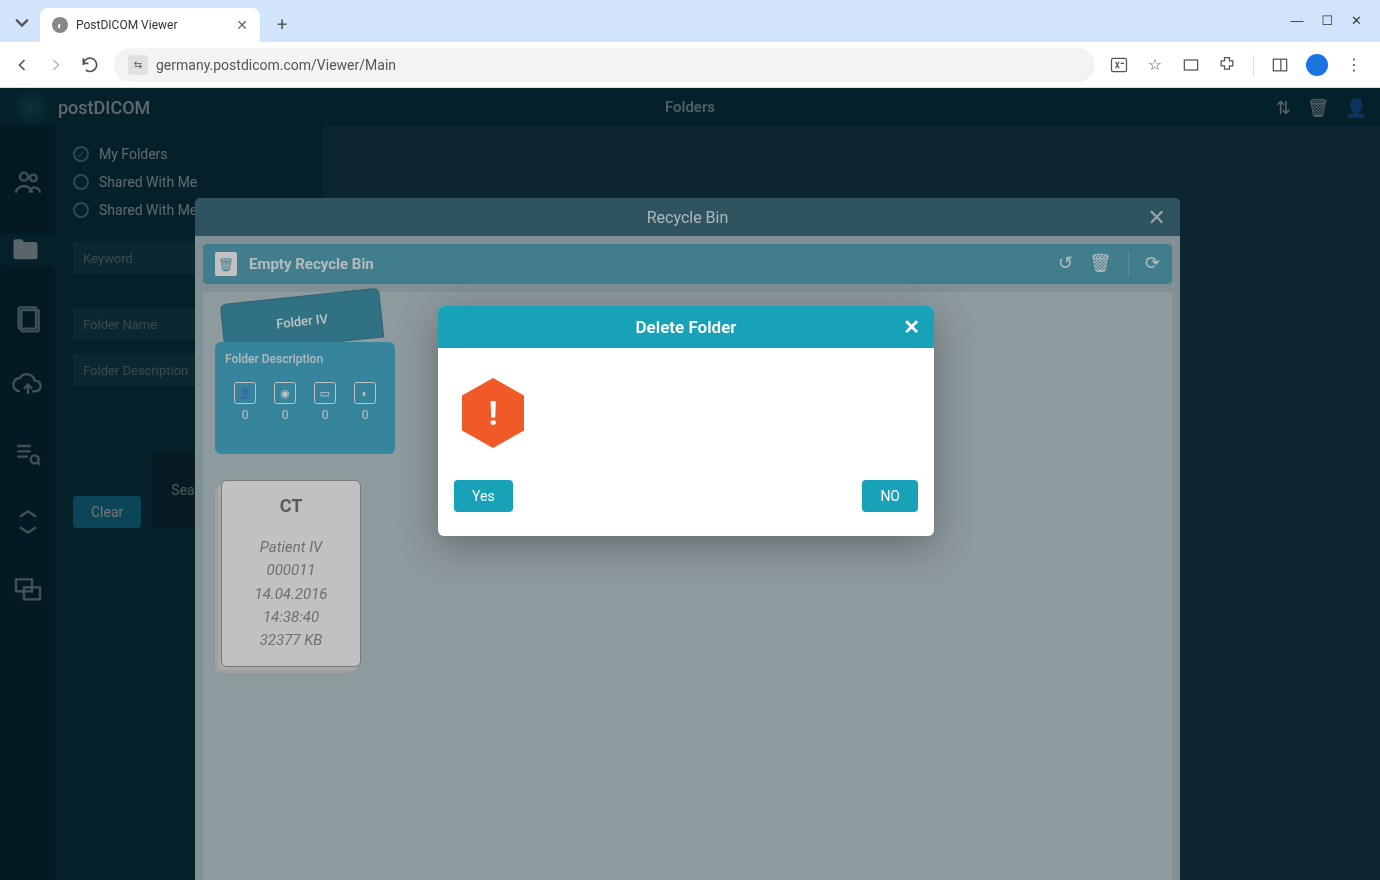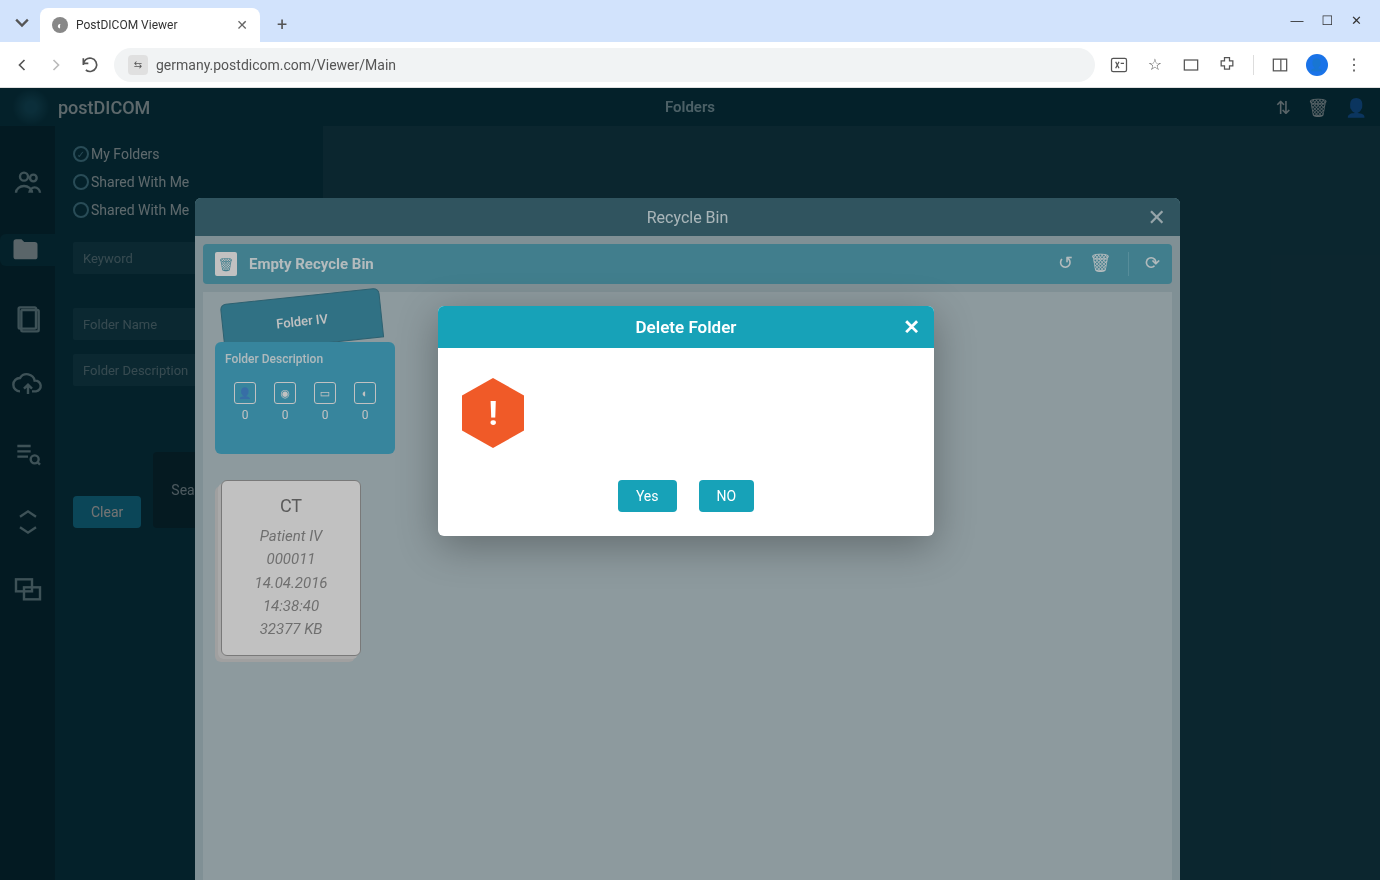--- a/index.html
+++ b/index.html
@@ -41,21 +41,21 @@
 .toolbar2 span { color: #c8e0e8; font-size: 20px; }
 
 
 .left-nav { position: absolute; left: 0; top: 38px; width: 55px; height: 754px; background: #073b4c; display: flex; flex-direction: column; align-items: center; padding-top: 40px; gap: 36px; }
 .left-nav .nav-item { width: 36px; height: 32px; color: #8ab5c2; display: flex; align-items: center; justify-content: center; }
 .left-nav .nav-item.active { background: #0a4a5e; border-radius: 6px 0 0 6px; width: 55px; justify-content: center; padding-right:4px;}
 
 
 .side-panel { position: absolute; left: 55px; top: 38px; width: 268px; height: 754px; background: #0a4a5e; padding: 20px 18px; }
 .radio-group { display: flex; flex-direction: column; gap: 12px; margin-bottom: 24px; }
-.radio-item { display: flex; align-items: center; gap: 2px; color: #d0e8ef; font-size: 14px; }
+.radio-item { display: flex; align-items: center; gap: 10px; color: #d0e8ef; font-size: 14px; }
 .radio-circle { width: 16px; height: 16px; border: 2px solid #5ba8c0; border-radius: 50%; display:flex; align-items:center; justify-content:center; }
 .radio-circle.check-icon { border-color:#5ba8c0; }
 .radio-circle.check-icon::after{ content:'✓'; font-size:10px; color:#5ba8c0;}
 
 .text-input { width: 100%; height: 32px; background: #1a5a6e; border: none; padding: 0 10px; color: #a8c5d0; font-size: 13px; margin-bottom: 14px; border-radius: 2px; }
 .text-input::placeholder { color: #7aa5b2; }
 .btn-row { display: flex; gap: 12px; margin-top: 12px; }
 .btn { padding: 8px 18px; border-radius: 4px; border: none; font-size: 14px; cursor: pointer; }
 .btn-primary { background: #1a9cc4; color: #fff; margin-top: 44px; }
 .btn-search { background: #0d3a4a; color:#a8c5d0; }
@@ -86,35 +86,35 @@
 .folder-back span { color:#fff; font-size:13px; font-weight:500;}
 .folder-front { position: absolute; top: 38px; left: 0; width: 180px; height: 112px; background: #1a9cc4; border-radius: 6px; padding: 10px; }
 .folder-front .desc { color: #e0f2f7; font-size: 12px; font-weight: 500; margin-bottom: 16px; }
 .folder-stats { display: flex; justify-content: space-around; }
 .stat { display: flex; flex-direction: column; align-items: center; gap: 4px; }
 .stat .ico { width: 22px; height: 22px; border: 1.5px solid #fff; border-radius: 3px; display:flex; align-items:center; justify-content:center; color:#fff; font-size:11px;}
 .stat .num { color: #fff; font-size: 12px; }
 
 
 .study-card { width: 140px; background: #fff; border: 1px solid #888; border-radius: 6px; padding: 14px 8px; text-align: center; position: relative; box-shadow: -3px 3px 0 #d8d8d8, -6px 6px 0 #c8c8c8; margin-top:6px; margin-left:6px;}
-.study-card .mod { font-size: 18px; font-weight: 400; color: #555; margin-bottom: 9px; }
+.study-card .mod { font-size: 18px; font-weight: 700; color: #555; margin-bottom: 20px; }
 .study-card .line { font-size: 15px; color: #777; line-height: 1.55; font-style: italic; }
 
 
 .recycle-dim { position: absolute; inset: 0; background: rgba(100,100,100,0.4); z-index: 5; }
 
 
 .confirm-modal { position: absolute; left: 438px; top: 218px; width: 496px; background: #fff; border-radius: 6px; z-index: 30; overflow: hidden; box-shadow: 0 10px 40px rgba(0,0,0,0.3); }
 .cm-header { height: 42px; background: #17a2b8; display: flex; align-items: center; justify-content: center; position: relative; }
 .cm-header span { color: #fff; font-size: 17px; font-weight: 600; }
 .cm-header .close { position: absolute; right: 14px; color: #fff; font-size: 20px; }
 .cm-body { padding: 30px 24px 20px; display: flex; align-items: center; gap: 24px; }
 .hex-warn { width: 62px; height: 70px; background: #f05a28; clip-path: polygon(50% 0, 100% 25%, 100% 75%, 50% 100%, 0 75%, 0 25%); display: flex; align-items: center; justify-content: center; color: #fff; font-size: 34px; font-weight: bold; flex-shrink:0;}
 .cm-text { font-size: 16px; color: #222; flex:1; text-align:center; padding-right:30px;}
-.cm-buttons { display: flex; justify-content: center; gap: 22px; padding: 12px 16px 24px; }
+.cm-buttons { display: flex; justify-content: space-between; gap: 22px; padding: 12px 16px 24px; }
 .cm-btn { padding: 8px 18px; border-radius: 4px; border: none; background: #17a2b8; color: #fff; font-size: 14px; cursor: pointer; min-width:48px;}
 
 svg { width: 100%; height: 100%; }
 </style>
 </head>
 <body>
 
 <div class="browser-chrome">
   <div class="tab-strip">
     <div class="down-btn">

